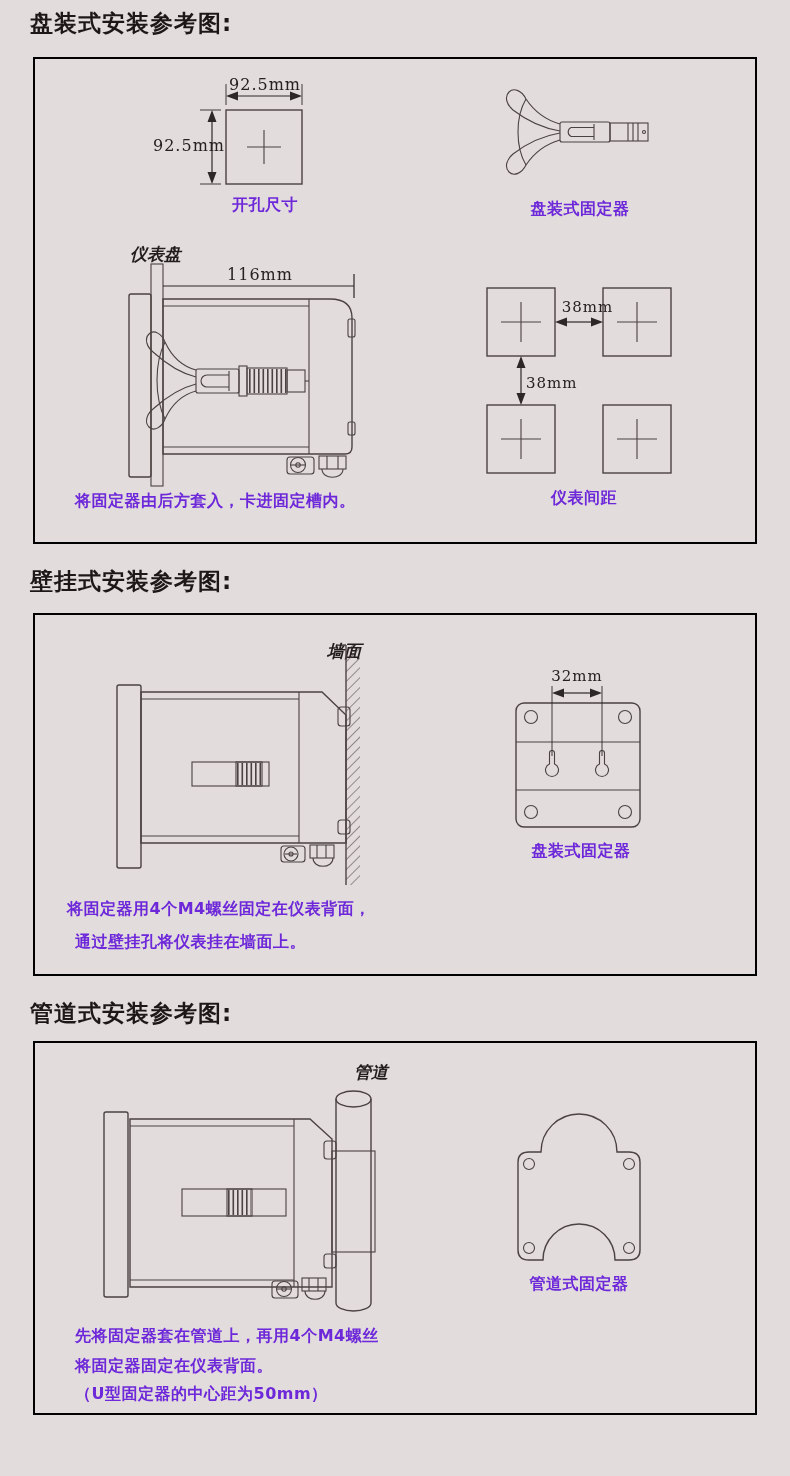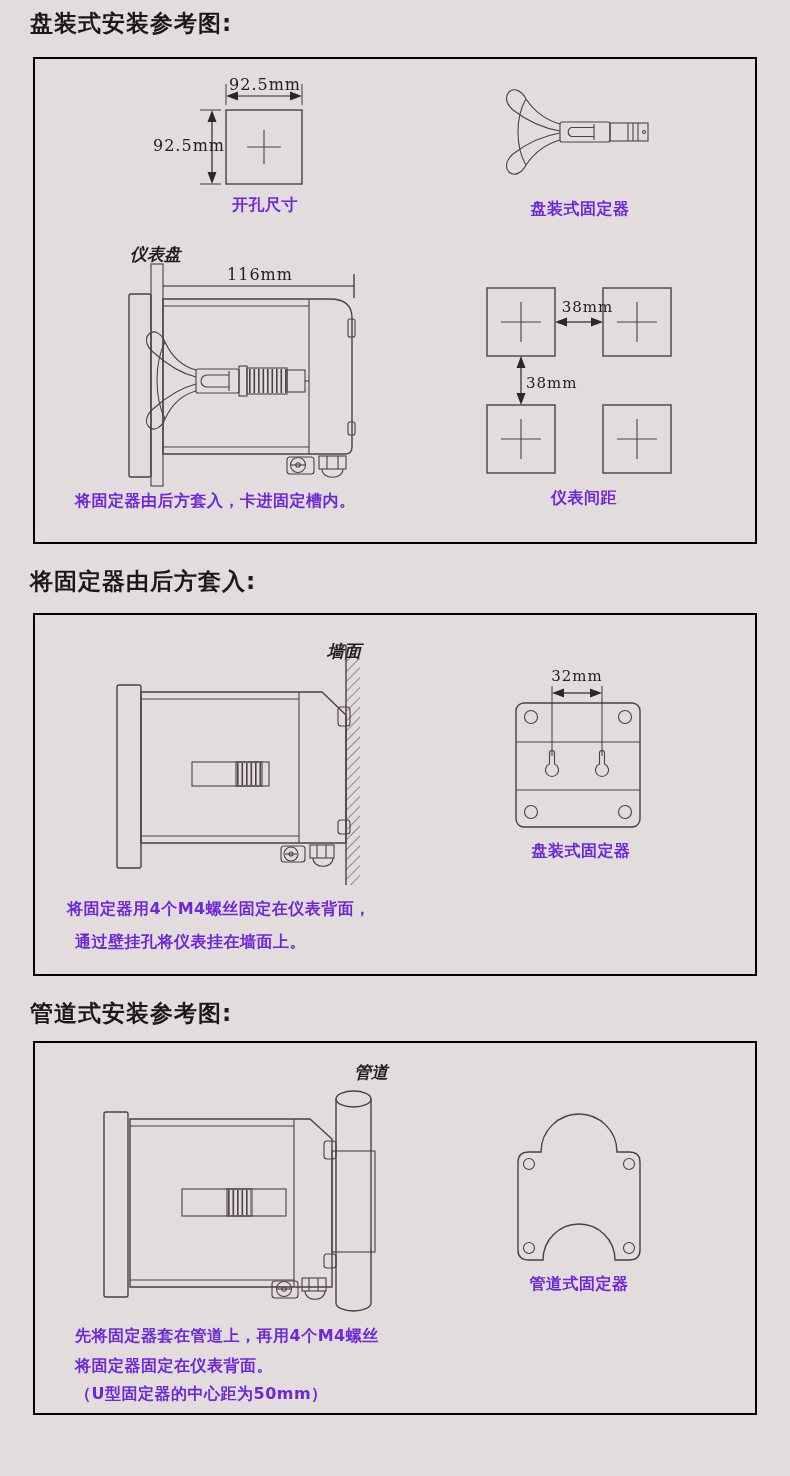--- a/index.html
+++ b/index.html
@@ -105,21 +105,21 @@
       <polygon class="ah" points="118,36 106,31.5 106,40.5"></polygon>
       <line x1="36" y1="81" x2="36" y2="108" class="dl"></line>
       <polygon class="ah" points="36,70 31.5,82 40.5,82"></polygon>
       <polygon class="ah" points="36,119 31.5,107 40.5,107"></polygon>
     </svg>
     <div class="abs dim" style="left:525px;top:239px;width:55px;text-align:center;font-size:15px">38mm</div>
     <div class="abs dim" style="left:491px;top:315px;width:55px;font-size:15px">38mm</div>
     <div class="abs cap cap-c" style="left:474px;top:429px;width:150px">仪表间距</div>
   </div>
 
-  <div class="title" style="top:566px">将固定器由后方套入:</div>
+  <div class="title" style="top:566px">壁挂式安装参考图:</div>
 
   <div class="box" style="top:613px;height:363px">
 
     <div class="abs lbl" style="left:292px;top:25px">墙面</div>
     <svg class="abs" style="left:60px;top:20px" width="280" height="260" viewBox="0 0 280 260">
       <defs>
         <pattern id="hatch2" width="7" height="7" patternUnits="userSpaceOnUse" patternTransform="rotate(45)">
           <line x1="0" y1="0" x2="0" y2="7" stroke="#4b4242" stroke-width="1.1"></line>
         </pattern>
       </defs>

